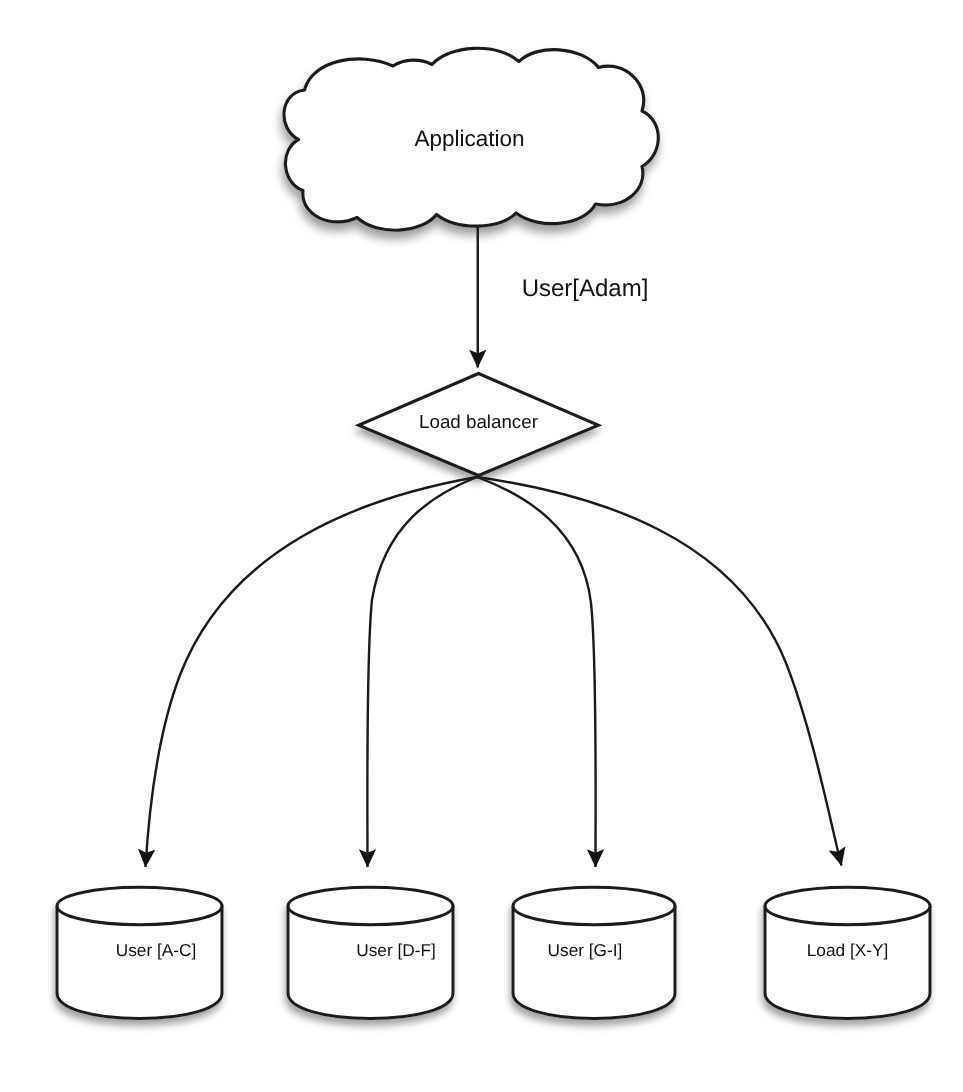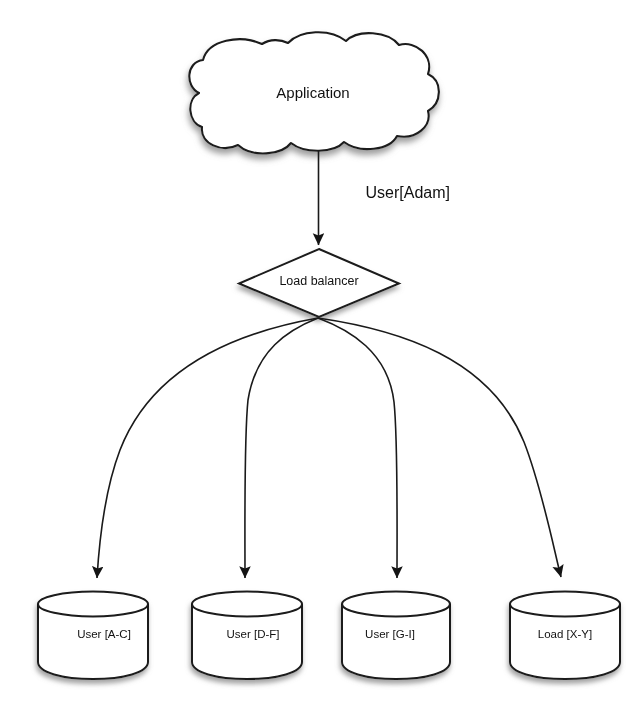--- a/index.html
+++ b/index.html
@@ -46,29 +46,29 @@
     left: 238px;
     top: 274px;
     width: 162px;
     font-size: 12.5px;
     text-align: center;
   }
   .label-edge-user {
     left: 330px;
     top: 184px;
     width: 120px;
-    text-align: right;
+    text-align: center;
     font-size: 16px;
   }
   .label-db {
     top: 628px;
     font-size: 11.5px;
   }
   .label-db-0 { left: 38px;  width: 132px; }
-  .label-db-1 { left: 192px; width: 122px; }
+  .label-db-1 { left: 192px; width: 122px; padding-left: 11px; }
   .label-db-2 { left: 342px; width: 96px; }
   .label-db-3 { left: 510px; width: 110px; }
 </style>
 </head>
 <body>
 
 <div id="diagram-root">
 
   <svg id="diagram-svg" viewBox="0 0 642 728" xmlns="http://www.w3.org/2000/svg">
     <defs>

